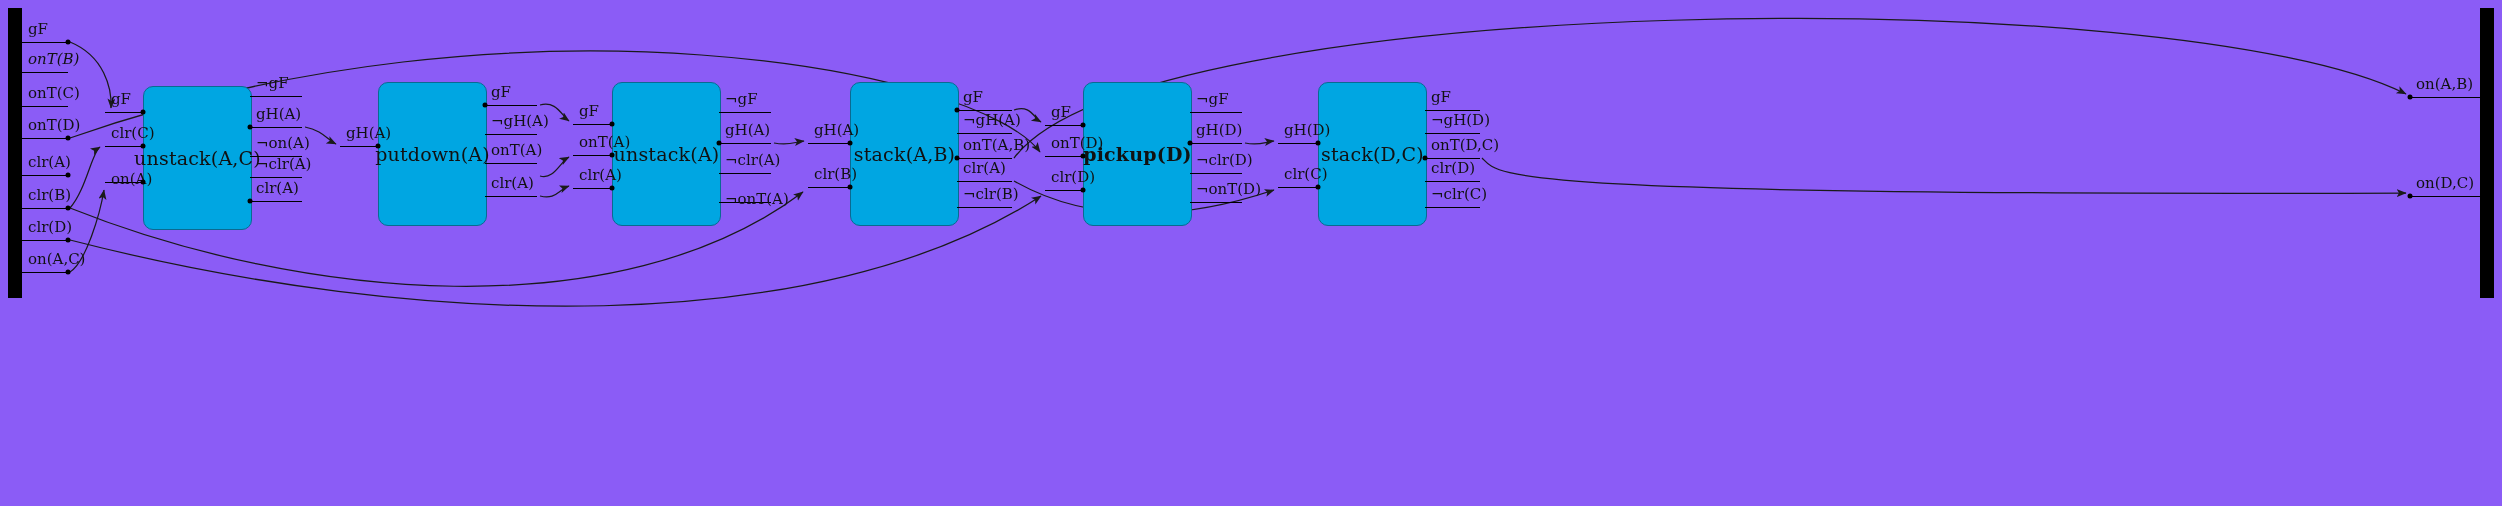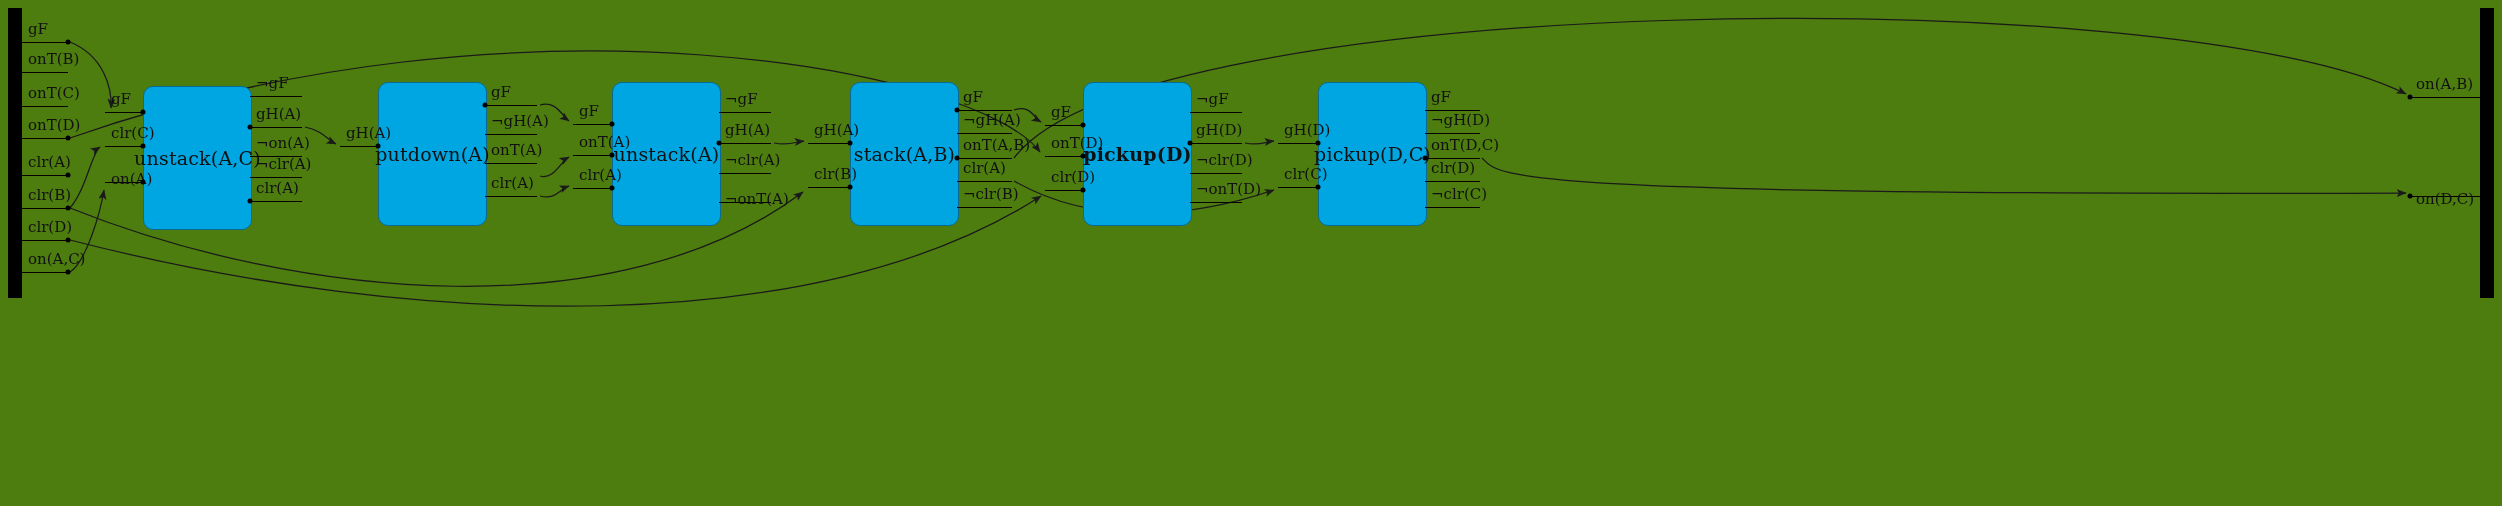--- a/index.html
+++ b/index.html
@@ -1,17 +1,17 @@
 <!DOCTYPE html>
 <html><head>
 <meta charset="utf-8">
 <style>
   html,body{margin:0;padding:0;background:#ffffff;}
   body{font-family:"DejaVu Serif","Liberation Serif",serif;}
-  #canvas{position:relative;width:2502px;height:506px;background:#4d7c0f;overflow:hidden;}
+  #canvas{position:relative;width:2502px;height:506px;background:#8b5cf6;overflow:hidden;}
   #wires{position:absolute;left:0;top:0;width:2502px;height:506px;}
   .bar{position:absolute;background:#000000;width:14px;}
   .act{position:absolute;background:#00A6E2;border:1.2px solid #0a6a92;border-radius:10px;
        display:flex;align-items:center;justify-content:center;color:#111;}
   .act span{font-size:19px;letter-spacing:.2px;white-space:nowrap;}
   .port{position:absolute;height:1px;background:#000;}
   .plabel{position:absolute;font-size:15px;color:#111;white-space:nowrap;
           transform:translate(0,-100%);}
   .dot{position:absolute;width:5px;height:5px;border-radius:50%;background:#000;
        transform:translate(-50%,-50%);}
@@ -64,21 +64,21 @@
   </svg>
 
   <div class="bar" style="left:8px;top:8px;height:290px;"></div>
   <div class="bar" style="left:2480px;top:8px;height:290px;"></div>
 
   <div id="facts-init">
       <div class="port" style="left: 22px; top: 42px; width: 46px;"></div>
       <div class="plabel" style="left: 28px; top: 38px;">gF</div>
       <div class="dot" style="left: 68px; top: 42px;"></div>
       <div class="port" style="left: 22px; top: 72px; width: 46px;"></div>
-      <div class="plabel" style="left: 28px; top: 68px;">onT(B)</div>
+      <div class="plabel" style="left: 28px; top: 68px; font-style: italic;">onT(B)</div>
       <div class="port" style="left: 22px; top: 106px; width: 46px;"></div>
       <div class="plabel" style="left: 28px; top: 102px;">onT(C)</div>
       <div class="port" style="left: 22px; top: 138px; width: 46px;"></div>
       <div class="plabel" style="left: 28px; top: 134px;">onT(D)</div>
       <div class="dot" style="left: 68px; top: 138px;"></div>
       <div class="port" style="left: 22px; top: 175px; width: 46px;"></div>
       <div class="plabel" style="left: 28px; top: 171px;">clr(A)</div>
       <div class="dot" style="left: 68px; top: 175px;"></div>
       <div class="port" style="left: 22px; top: 208px; width: 46px;"></div>
       <div class="plabel" style="left: 28px; top: 204px;">clr(B)</div>
@@ -88,21 +88,21 @@
       <div class="dot" style="left: 68px; top: 240px;"></div>
       <div class="port" style="left: 22px; top: 272px; width: 46px;"></div>
       <div class="plabel" style="left: 28px; top: 268px;">on(A,C)</div>
       <div class="dot" style="left: 68px; top: 272px;"></div>
     </div>
   <div id="facts-goal">
       <div class="port" style="left: 2410px; top: 97px; width: 70px;"></div>
       <div class="plabel" style="left: 2416px; top: 93px;">on(A,B)</div>
       <div class="dot" style="left: 2410px; top: 97px;"></div>
       <div class="port" style="left: 2410px; top: 196px; width: 70px;"></div>
-      <div class="plabel" style="left: 2416px; top: 208px;">on(D,C)</div>
+      <div class="plabel" style="left: 2416px; top: 192px;">on(D,C)</div>
       <div class="dot" style="left: 2410px; top: 196px;"></div>
     </div>
   <div id="actions">
       <div class="act" style="left: 143px; top: 86px; width: 107px; height: 142px;">
         <span>unstack(A,C)</span>
       </div>
       <div class="port" style="left: 105px; top: 112px; width: 38px;"></div>
       <div class="plabel" style="left: 111px; top: 108px;">gF</div>
       <div class="dot" style="left: 143px; top: 112px;"></div>
       <div class="port" style="left: 105px; top: 146px; width: 38px;"></div>
@@ -195,21 +195,21 @@
       <div class="port" style="left: 1190px; top: 112px; width: 52px;"></div>
       <div class="plabel" style="left: 1196px; top: 108px;">¬gF</div>
       <div class="port" style="left: 1190px; top: 143px; width: 52px;"></div>
       <div class="plabel" style="left: 1196px; top: 139px;">gH(D)</div>
       <div class="dot" style="left: 1190px; top: 143px;"></div>
       <div class="port" style="left: 1190px; top: 173px; width: 52px;"></div>
       <div class="plabel" style="left: 1196px; top: 169px;">¬clr(D)</div>
       <div class="port" style="left: 1190px; top: 202px; width: 52px;"></div>
       <div class="plabel" style="left: 1196px; top: 198px;">¬onT(D)</div>
       <div class="act" style="left: 1318px; top: 82px; width: 107px; height: 142px;">
-        <span>pickup(D,C)</span>
+        <span>stack(D,C)</span>
       </div>
       <div class="port" style="left: 1278px; top: 143px; width: 40px;"></div>
       <div class="plabel" style="left: 1284px; top: 139px;">gH(D)</div>
       <div class="dot" style="left: 1318px; top: 143px;"></div>
       <div class="port" style="left: 1278px; top: 187px; width: 40px;"></div>
       <div class="plabel" style="left: 1284px; top: 183px;">clr(C)</div>
       <div class="dot" style="left: 1318px; top: 187px;"></div>
       <div class="port" style="left: 1425px; top: 110px; width: 55px;"></div>
       <div class="plabel" style="left: 1431px; top: 106px;">gF</div>
       <div class="port" style="left: 1425px; top: 133px; width: 55px;"></div>

